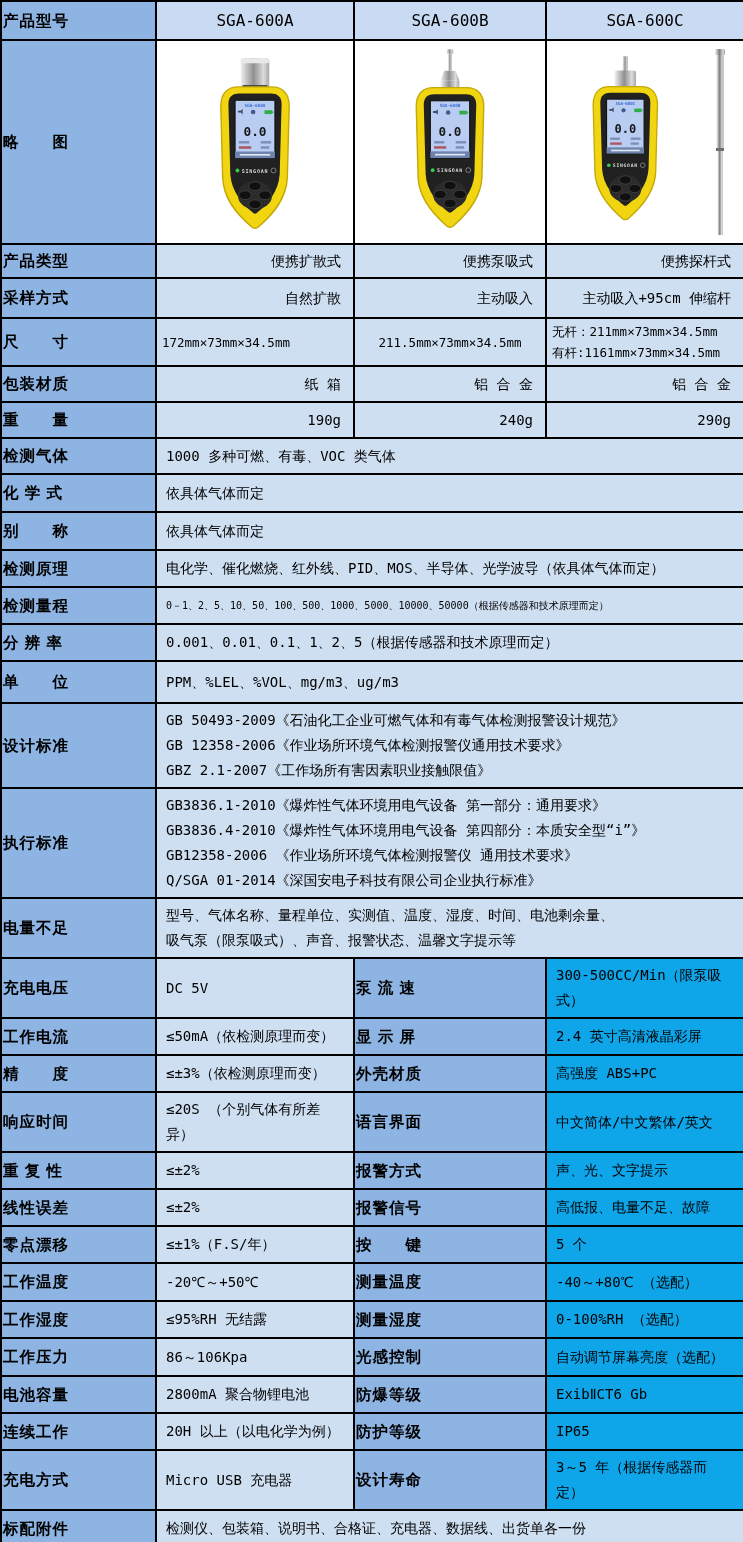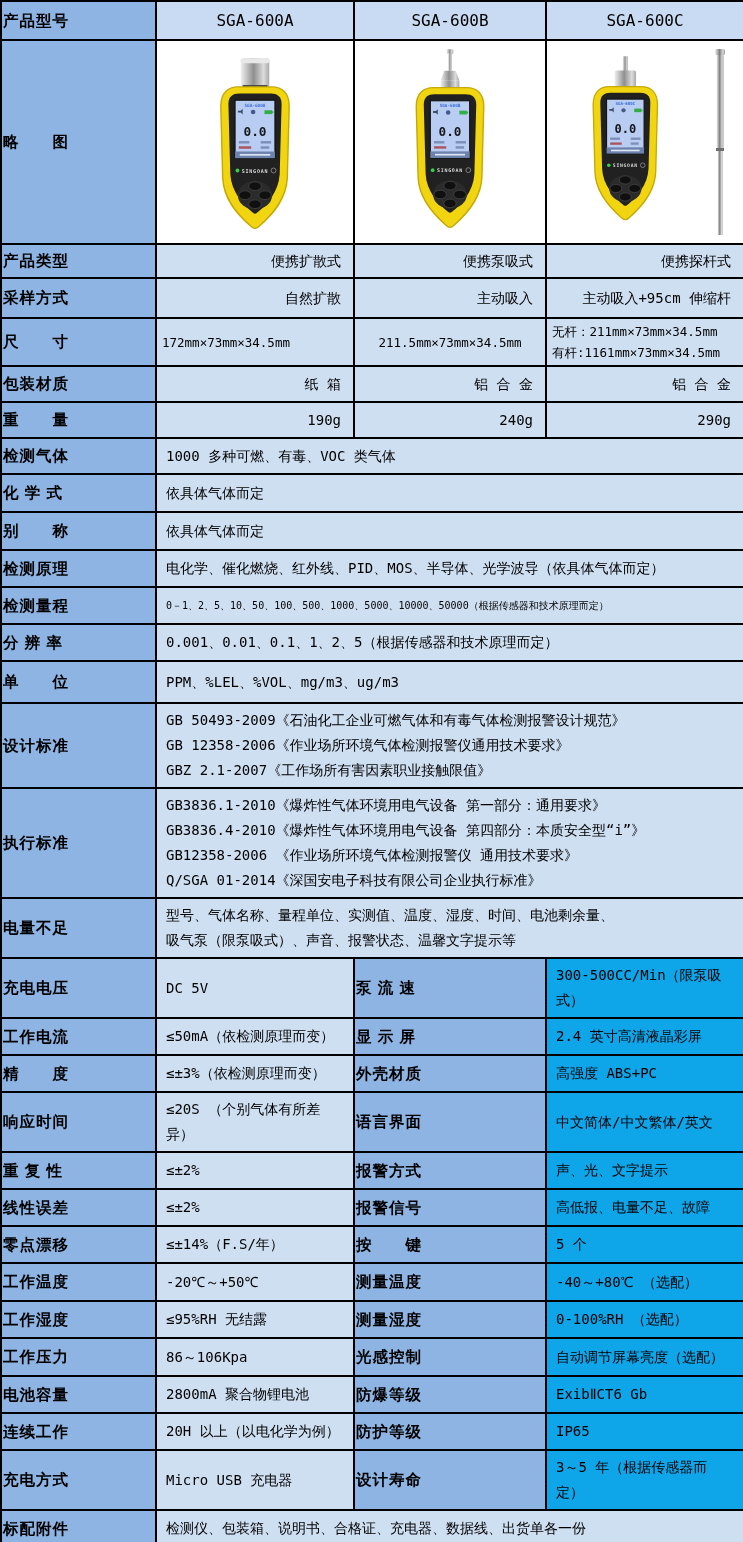--- a/index.html
+++ b/index.html
@@ -328,21 +328,21 @@
   <td class="val val2">声、光、文字提示</td>
 </tr>
 <tr class="r37">
   <td class="lbl">线性误差</td>
   <td class="val">≤±2%</td>
   <td class="lbl">报警信号</td>
   <td class="val val2">高低报、电量不足、故障</td>
 </tr>
 <tr class="r37">
   <td class="lbl">零点漂移</td>
-  <td class="val">≤±14%（F.S/年）</td>
+  <td class="val">≤±1%（F.S/年）</td>
   <td class="lbl">按　　键</td>
   <td class="val val2">5 个</td>
 </tr>
 <tr class="r38">
   <td class="lbl">工作温度</td>
   <td class="val">-20℃～+50℃</td>
   <td class="lbl">测量温度</td>
   <td class="val val2">-40～+80℃ （选配）</td>
 </tr>
 <tr class="r37">

